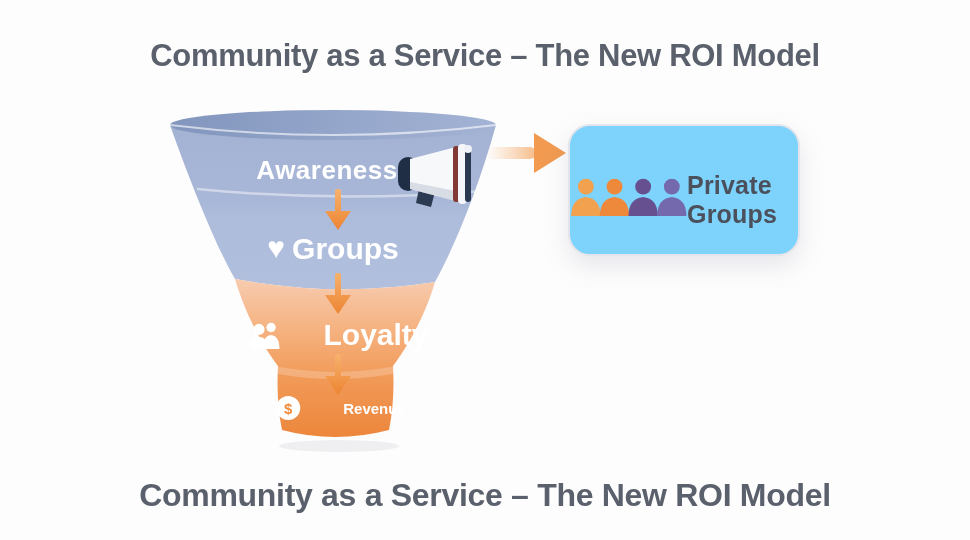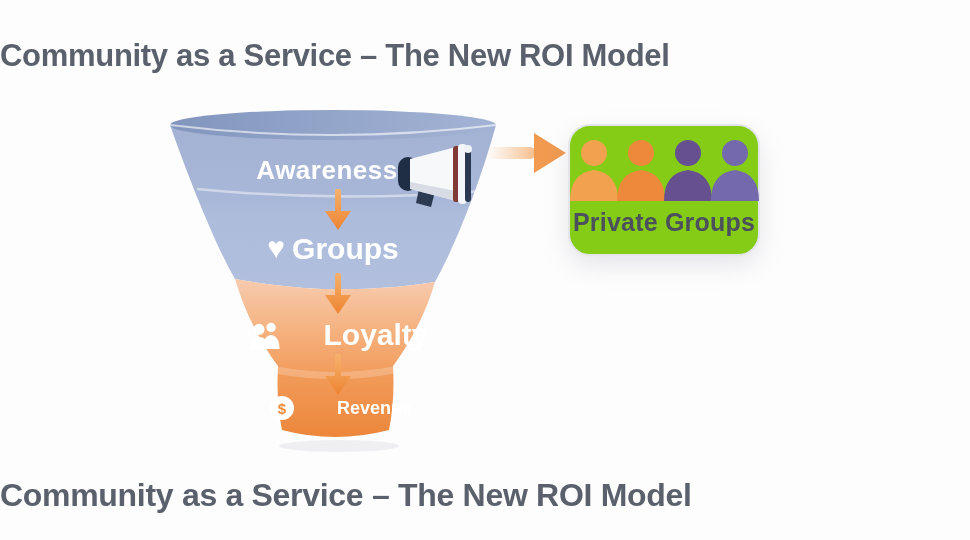--- a/index.html
+++ b/index.html
@@ -6,60 +6,60 @@
   html,body { background:#ffffff; }
   .stage {
     position:relative;
     width:970px; height:540px;
     background:#fdfdfd;
     overflow:hidden;
     font-family:"Liberation Sans", sans-serif;
   }
   .title {
     position:absolute; left:0; width:970px;
-    text-align:left;
+    text-align:center;
     font-size:31px; font-weight:700; letter-spacing:-0.3px;
     color:#5b616c;
   }
   .title.top { top:38px; }
   .title.bottom { top:477px; font-size:32px; }
 
   .abs { position:absolute; }
 
   
   .stage-row {
     position:absolute;
     display:flex; align-items:center; gap:7px;
     transform:translate(-50%,-50%);
     color:#ffffff; white-space:nowrap;
   }
   .stage-label { font-weight:700; color:#ffffff; }
   .lbl-awareness { font-size:26px; letter-spacing:0.5px; }
   .lbl-trust    { font-size:30px; }
   .lbl-loyalty  { font-size:30px;margin-left:35px; }
-  .lbl-revenue  { font-size:18px;margin-left:36px; }
+  .lbl-revenue  { font-size:15px;margin-left:36px; }
 
   .heart-glyph { font-size:30px; line-height:1; color:#ffffff; transform:translateY(-1px); }
 
   .dollar-badge {
     width:24px; height:24px; border-radius:50%;
     background:#ffffff;
     display:flex; align-items:center; justify-content:center;
     font-size:15px; font-weight:700; color:#ef8b3a;
   }
 
   
   .card {
     position:absolute;
-    left:568px; top:124px; width:192px; height:132px;
-    background:#84cc16;
+    left:568px; top:124px; width:232px; height:132px;
+    background:#7dd3fc;
     border:2px solid #e4e5ea;
     border-radius:22px;
     box-shadow:0 10px 24px rgba(140,140,165,0.20);
-    display:flex; flex-direction:column; align-items:center;
+    display:flex; flex-direction:row; align-items:center;
     padding-top:13px;
   }
   .card-label {
     margin-top:7px;
     font-size:25px; font-weight:700; letter-spacing:0.2px;
     color:#4b505c;
   }
 </style>
 </head>
 <body>

